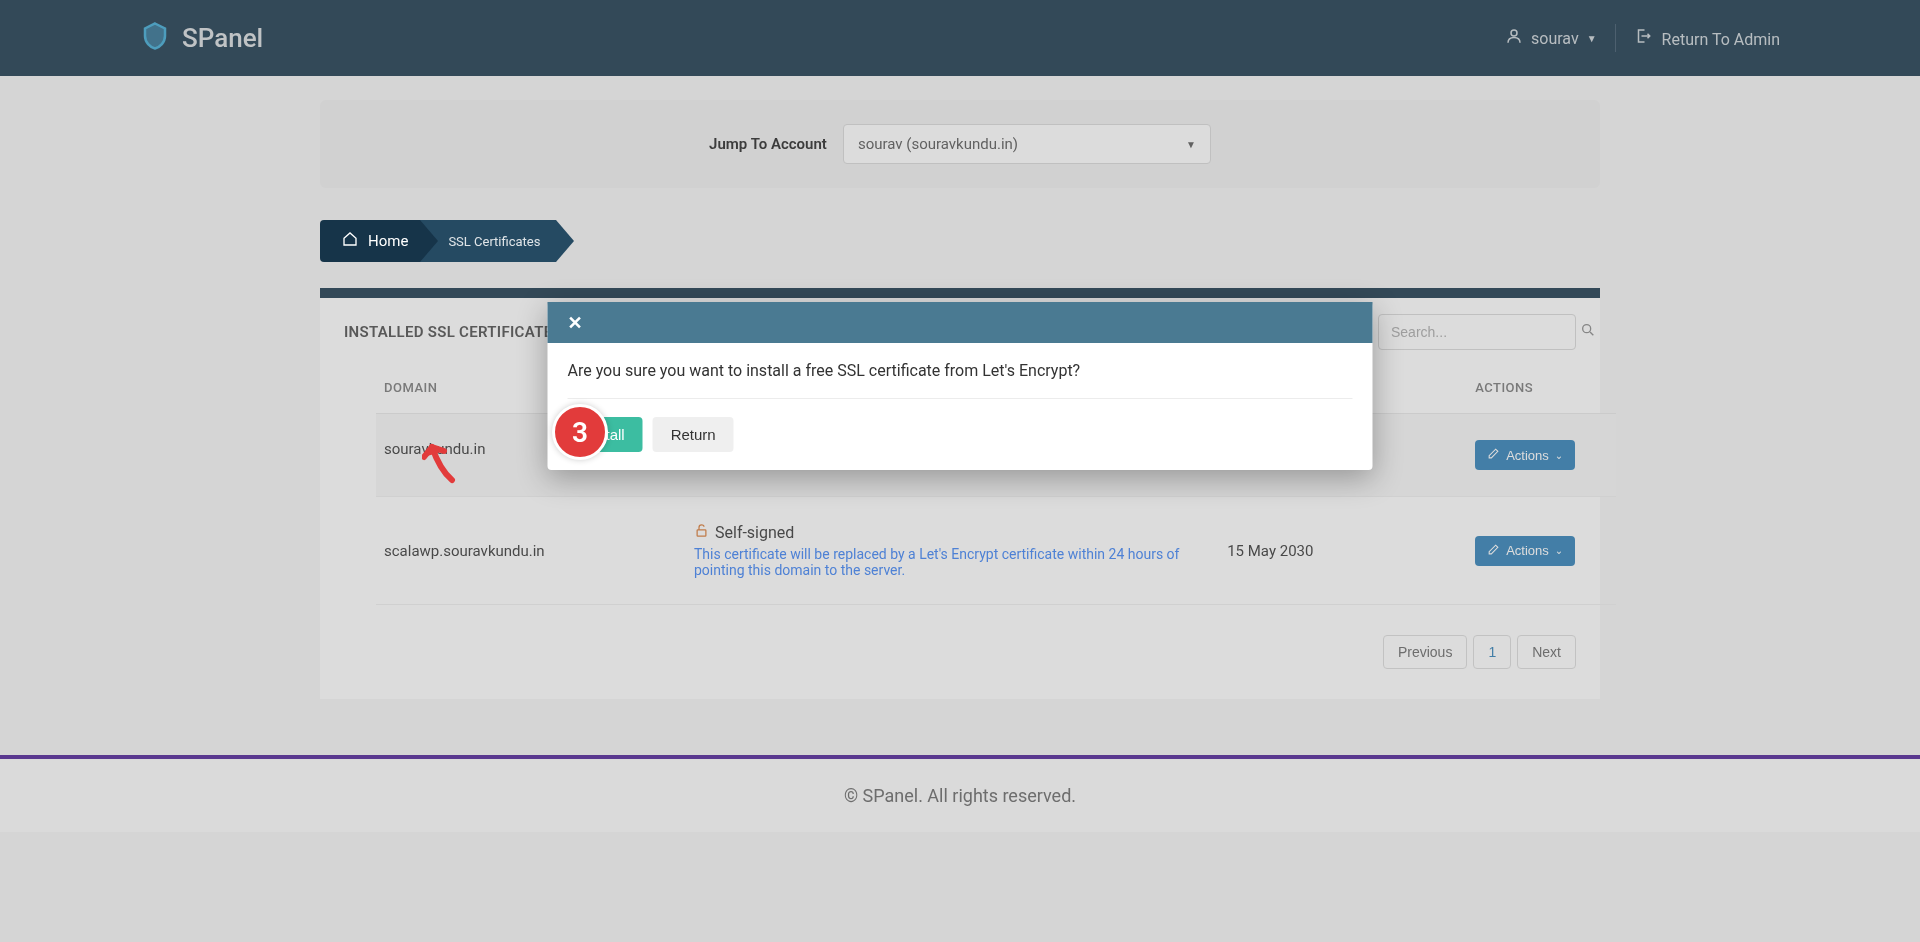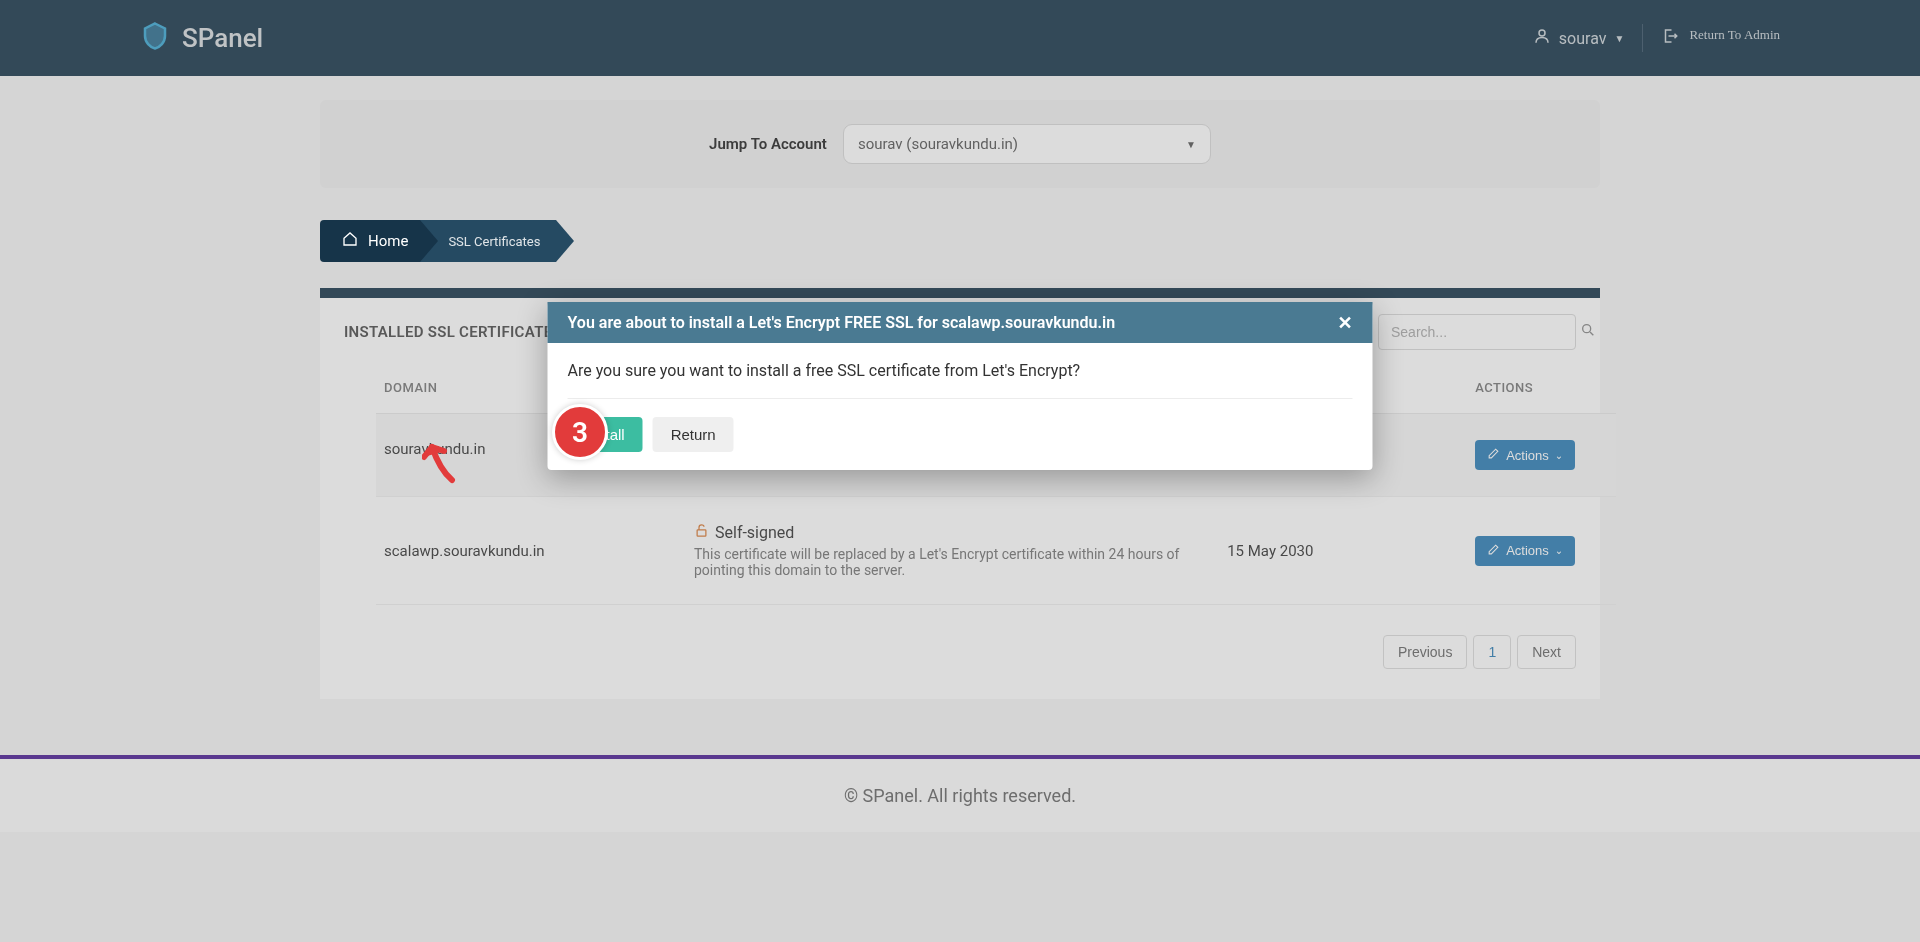--- a/index.html
+++ b/index.html
@@ -49,26 +49,25 @@
       font-size: 16px;
       cursor: pointer;
     }
     .header-divider {
       width: 1px;
       height: 28px;
       background: #3a5468;
     }
     .return-admin {
       display: flex;
-      align-items: flex-start;
+      align-items: flex-end;
       gap: 10px;
       color: #ccd4d9;
-      font-size: 13px;
-      cursor: pointer;
-      font-family: Liberation Serif, serif;
+      font-size: 16px;
+      cursor: pointer;
     }
     .main-content {
       width: 1280px;
       margin: 0 auto;
       padding-top: 24px;
     }
     .jump-panel {
       background: #f0f0f0;
       border-radius: 6px;
       padding: 24px;
@@ -80,21 +79,21 @@
     .jump-label {
       font-weight: 600;
       font-size: 15px;
       color: #222;
     }
     .jump-select {
       width: 368px;
       height: 40px;
       background: #fff;
       border: 1px solid #d8d8d8;
-      border-radius: 9px;
+      border-radius: 4px;
       padding: 0 14px;
       display: flex;
       align-items: center;
       justify-content: space-between;
       color: #555;
       font-size: 15px;
       cursor: pointer;
     }
     .breadcrumb-area {
       margin-top: 32px;
@@ -225,21 +224,21 @@
     tr.row-alt td {
       background: #f7f7f7;
     }
     .self-signed {
       display: flex;
       gap: 6px;
       font-size: 16px;
       color: #333;
     }
     .cert-note {
-      color: #737373;
+      color: #3b82f6;
       font-size: 14px;
       margin-top: 4px;
       max-width: 530px;
     }
     .actions-btn {
       background: #2b7db6;
       color: #fff;
       border: none;
       border-radius: 4px;
       padding: 7px 12px;
@@ -518,21 +517,20 @@
     </div>
   </div>
 </div>
 
 <footer class="footer">
   <span>© SPanel. All rights reserved.</span>
 </footer>
 
 <div class="modal">
   <div class="modal-head">
-    <span>You are about to install a Let's Encrypt FREE SSL for scalawp.souravkundu.in</span>
     <span class="modal-close">✕</span>
   </div>
   <div class="modal-body">
     <div class="modal-q">Are you sure you want to install a free SSL certificate from Let's Encrypt?</div>
     <div class="modal-actions">
       <button class="btn-install">Install</button>
       <button class="btn-cancel">Return</button>
     </div>
   </div>
 </div>

